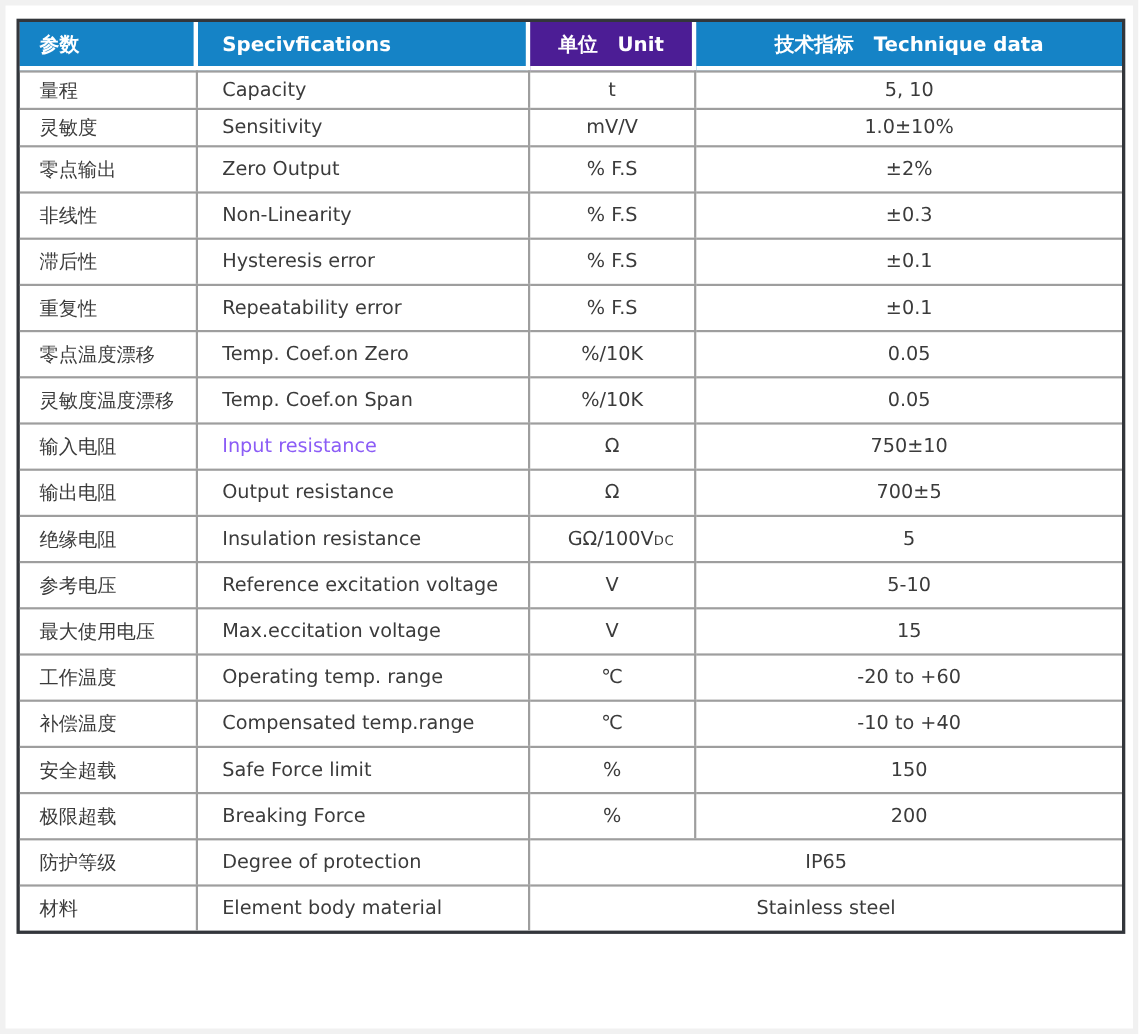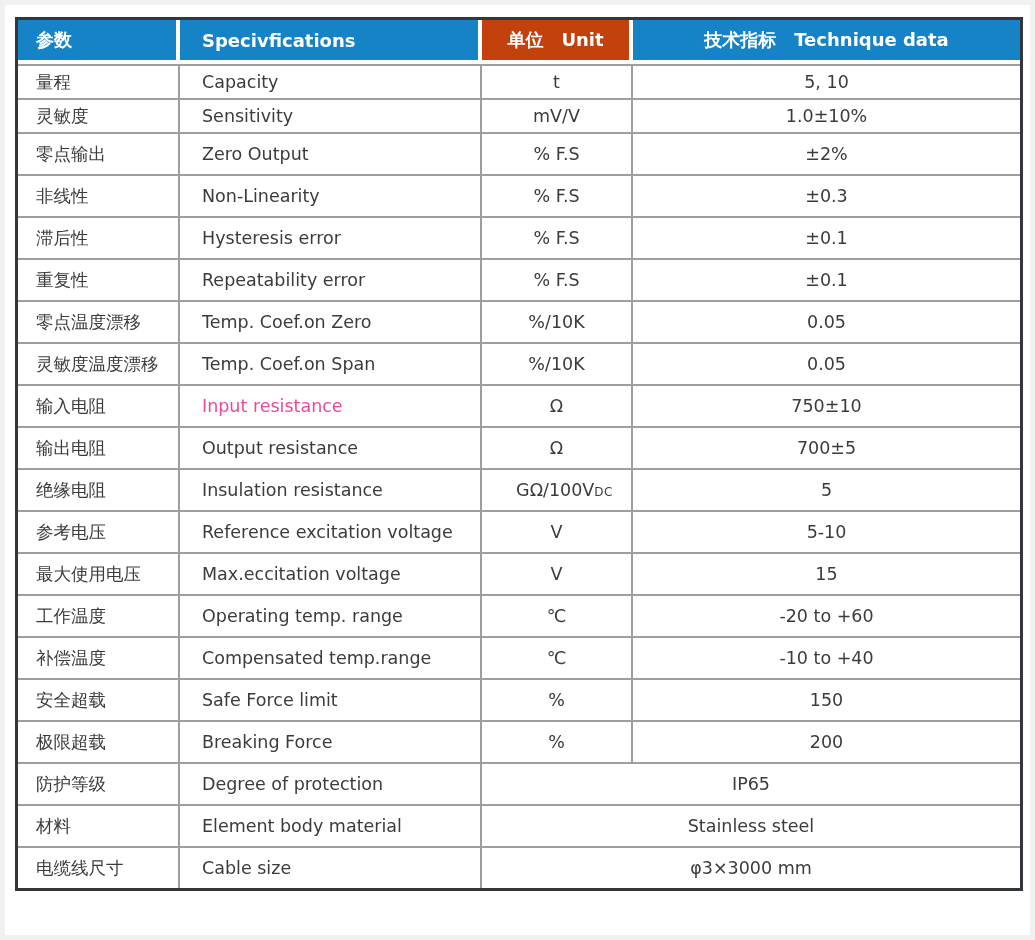--- a/index.html
+++ b/index.html
@@ -75,21 +75,21 @@
         <col style="width:387px">
       </colgroup>
       <thead>
         <tr>
           <th class="h1 hsep" style="background: rgb(21, 131, 198); color: rgb(255, 255, 255);">
             <span class="cn">参数</span><span></span>
           </th>
           <th class="h2 hsep" style="background: rgb(21, 131, 198); color: rgb(255, 255, 255);">
             <span>Specivfications</span>
           </th>
-          <th class="h3 hsep" style="background: #c2410c; color: rgb(255, 255, 255);">
+          <th class="h3 hsep" style="background: #4c1d95; color: rgb(255, 255, 255);">
             <span class="cn">单位</span><span>Unit</span>
           </th>
           <th class="h4" style="background: rgb(21, 131, 198); color: rgb(255, 255, 255);">
             <span class="cn">技术指标</span><span>Technique data</span>
           </th>
         </tr>
       </thead>
       <tbody id="rows">
           <tr class="short">
     <td class="c1" style="color: rgb(59, 59, 59); border-top-color: rgb(158, 158, 158);">量程</td>
@@ -134,21 +134,21 @@
     <td class="c4" style="color: rgb(59, 59, 59); border-top-color: rgb(158, 158, 158);">0.05</td>
   </tr>
           <tr>
     <td class="c1" style="color: rgb(59, 59, 59); border-top-color: rgb(158, 158, 158);">灵敏度温度漂移</td>
     <td class="c2" style="color: rgb(59, 59, 59); border-top-color: rgb(158, 158, 158);">Temp. Coef.on Span</td>
     <td class="c3" style="color: rgb(59, 59, 59); border-top-color: rgb(158, 158, 158);">%/10K</td>
     <td class="c4" style="color: rgb(59, 59, 59); border-top-color: rgb(158, 158, 158);">0.05</td>
   </tr>
           <tr>
     <td class="c1" style="color: rgb(59, 59, 59); border-top-color: rgb(158, 158, 158);">输入电阻</td>
-    <td class="c2" style="color: #ec4899; border-top-color: rgb(158, 158, 158);">Input resistance</td>
+    <td class="c2" style="color: #8b5cf6; border-top-color: rgb(158, 158, 158);">Input resistance</td>
     <td class="c3" style="color: rgb(59, 59, 59); border-top-color: rgb(158, 158, 158);">Ω</td>
     <td class="c4" style="color: rgb(59, 59, 59); border-top-color: rgb(158, 158, 158);">750±10</td>
   </tr>
           <tr>
     <td class="c1" style="color: rgb(59, 59, 59); border-top-color: rgb(158, 158, 158);">输出电阻</td>
     <td class="c2" style="color: rgb(59, 59, 59); border-top-color: rgb(158, 158, 158);">Output resistance</td>
     <td class="c3" style="color: rgb(59, 59, 59); border-top-color: rgb(158, 158, 158);">Ω</td>
     <td class="c4" style="color: rgb(59, 59, 59); border-top-color: rgb(158, 158, 158);">700±5</td>
   </tr>
           <tr>
@@ -198,22 +198,16 @@
     <td class="c2" style="color: rgb(59, 59, 59); border-top-color: rgb(158, 158, 158);">Degree of protection</td>
 
     <td class="c4 cmerged" colspan="2" style="color: rgb(59, 59, 59); border-top-color: rgb(158, 158, 158);">IP65</td>
   </tr>
           <tr>
     <td class="c1" style="color: rgb(59, 59, 59); border-top-color: rgb(158, 158, 158);">材料</td>
     <td class="c2" style="color: rgb(59, 59, 59); border-top-color: rgb(158, 158, 158);">Element body material</td>
 
     <td class="c4 cmerged" colspan="2" style="color: rgb(59, 59, 59); border-top-color: rgb(158, 158, 158);">Stainless steel</td>
   </tr>
-          <tr>
-    <td class="c1" style="color: rgb(59, 59, 59); border-top-color: rgb(158, 158, 158);">电缆线尺寸</td>
-    <td class="c2" style="color: rgb(59, 59, 59); border-top-color: rgb(158, 158, 158);">Cable size</td>
-
-    <td class="c4 cmerged" colspan="2" style="color: rgb(59, 59, 59); border-top-color: rgb(158, 158, 158);">φ3×3000 mm</td>
-  </tr>
         </tbody>
     </table>
   </div>
 </div>
 
 </body></html>

